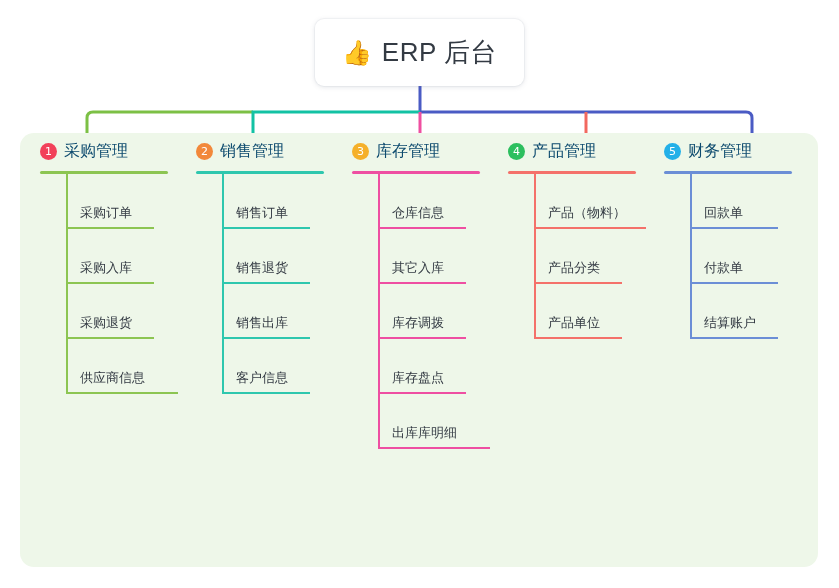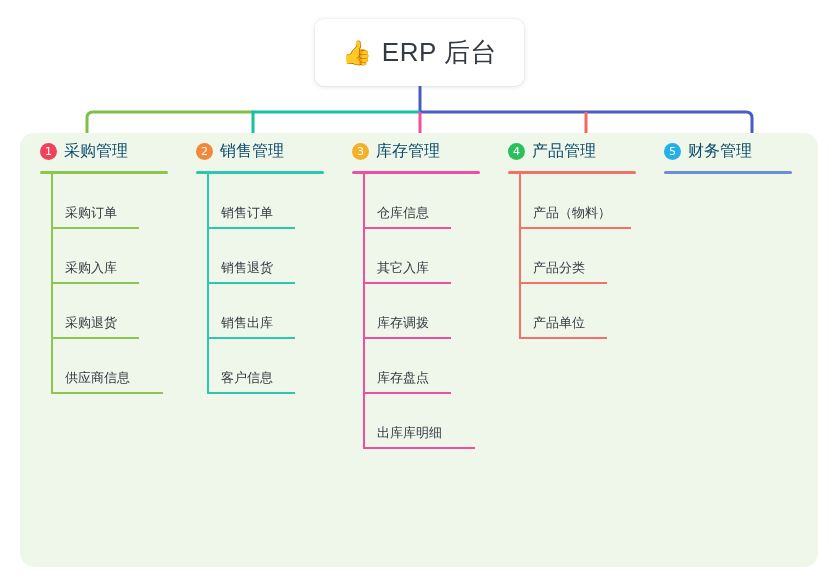--- a/index.html
+++ b/index.html
@@ -115,21 +115,21 @@
     width: 128px;
     border-radius: 2px;
     margin-top: 2px;
     margin-left: 2px;
   }
 
   
   .items {
     position: relative;
     margin-top: 0px;
-    margin-left: 13px;
+    margin-left: 28px;
     padding-left: 0px;
   }
   .spine {
     position: absolute;
     left: 0px;
     top: 0px;
     width: 2px;
     bottom: 0px;
   }
   .item {
@@ -290,16 +290,31 @@
         </div>
       </div>
     </div>
 
     <div class="column">
       <div class="col-head">
         <span class="badge" style="background: rgb(35, 176, 232);">5</span>
         <span class="col-title">财务管理</span>
       </div>
       <div class="col-rule" style="background: rgb(107, 142, 214);"></div>
+      <div class="items">
+        <div class="spine" style="background: rgb(107, 142, 214);"></div>
+        <div class="item">
+          <span class="item-label">回款单</span>
+          <div class="item-rule" style="background: rgb(107, 142, 214);"></div>
+        </div>
+        <div class="item">
+          <span class="item-label">付款单</span>
+          <div class="item-rule" style="background: rgb(107, 142, 214);"></div>
+        </div>
+        <div class="item">
+          <span class="item-label">结算账户</span>
+          <div class="item-rule" style="background: rgb(107, 142, 214);"></div>
+        </div>
+      </div>
     </div>
 
   </div>
 </div>
 
 </body></html>

